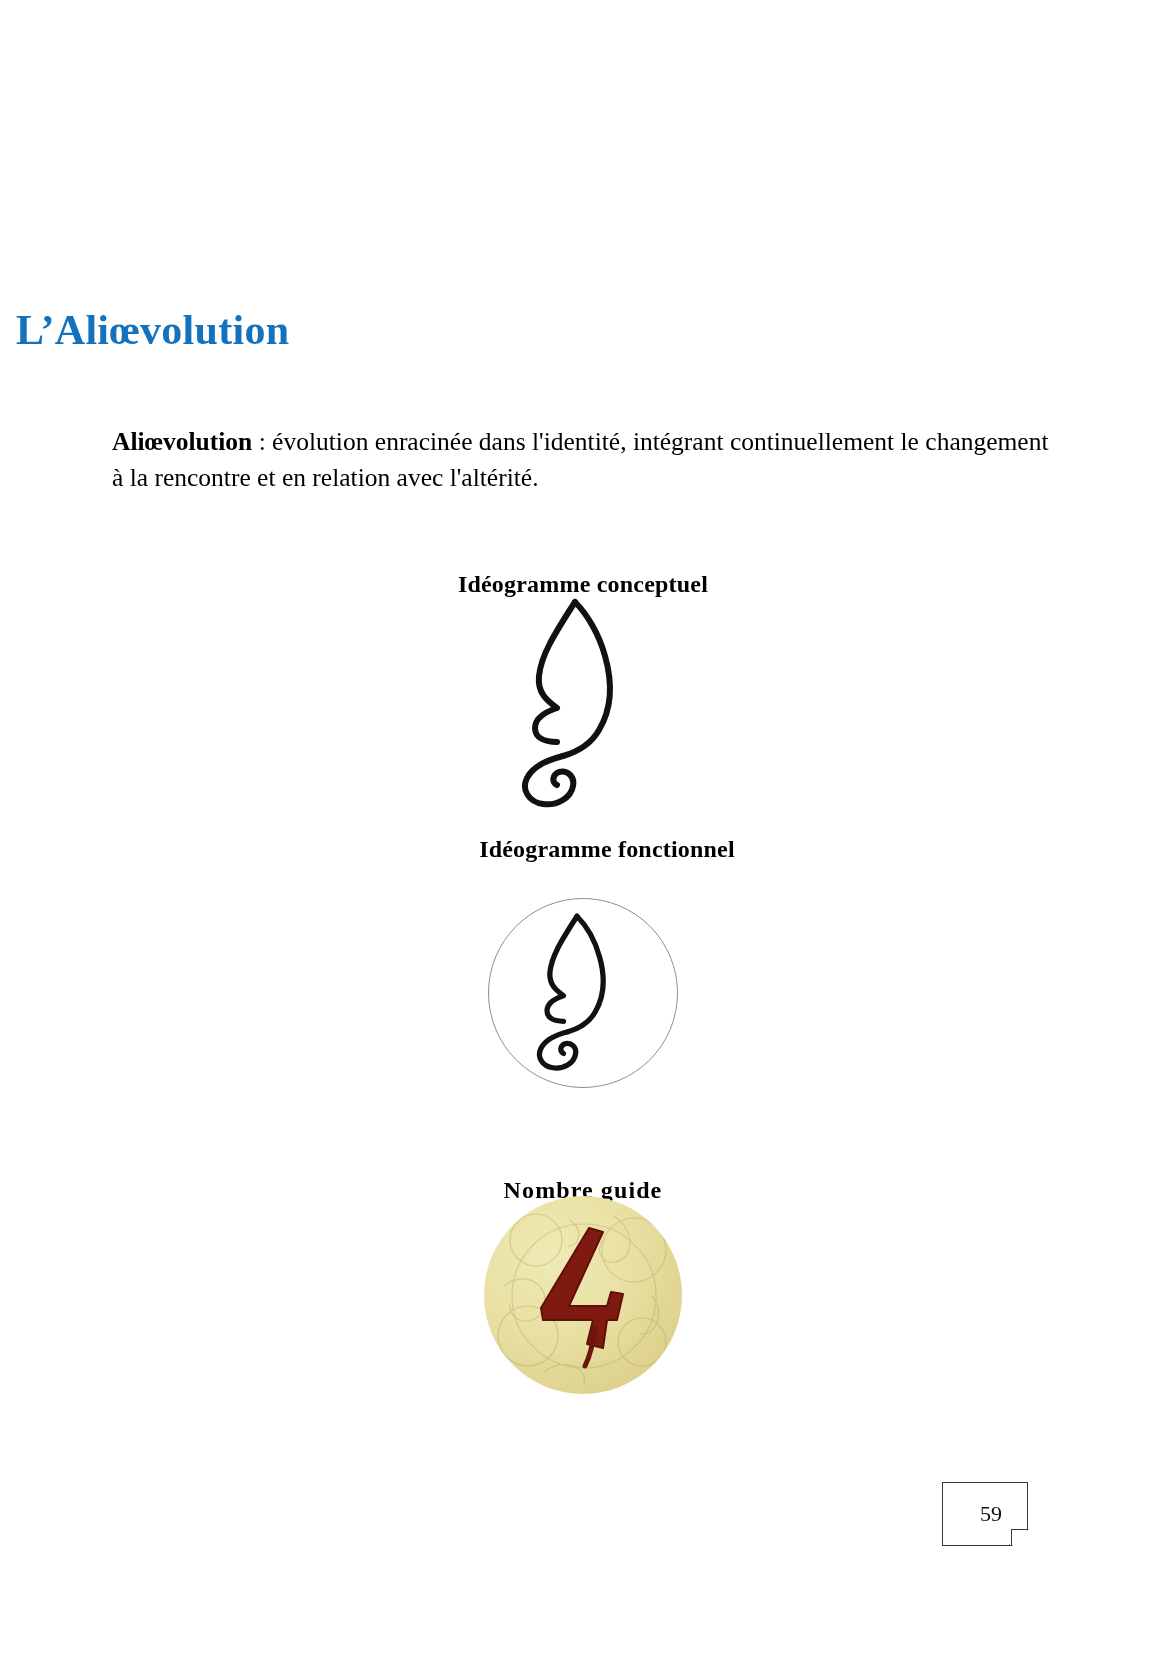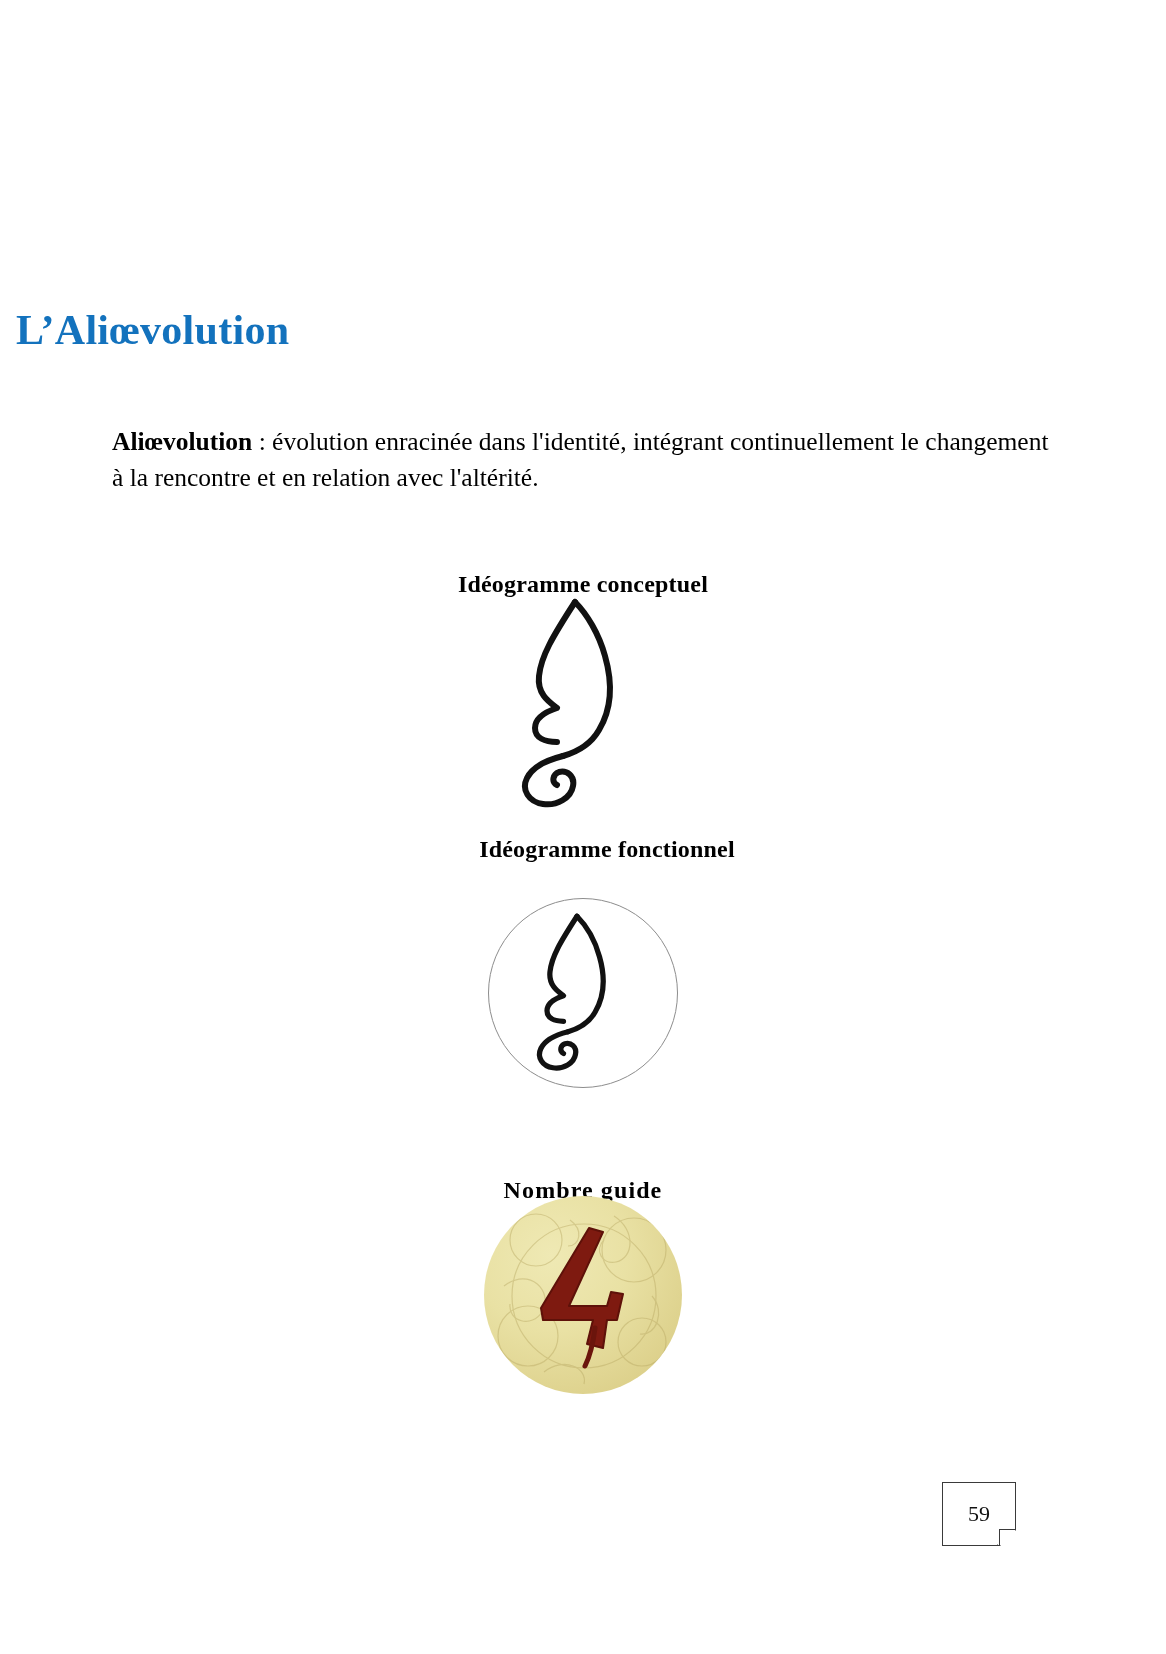--- a/index.html
+++ b/index.html
@@ -121,20 +121,21 @@
     top: 1482px;
     width: 72px;
     height: 62px;
     border: 1px solid #3a3a3a;
     background: #ffffff;
     display: flex;
     align-items: center;
     justify-content: center;
     font-size: 22px;
     color: #111;
+    padding-left: 12px;
   }
   .page-number-box::after {
     content: "";
     position: absolute;
     right: -1px;
     bottom: -1px;
     width: 0;
     height: 0;
     border-style: solid;
     border-width: 0 0 16px 16px;

